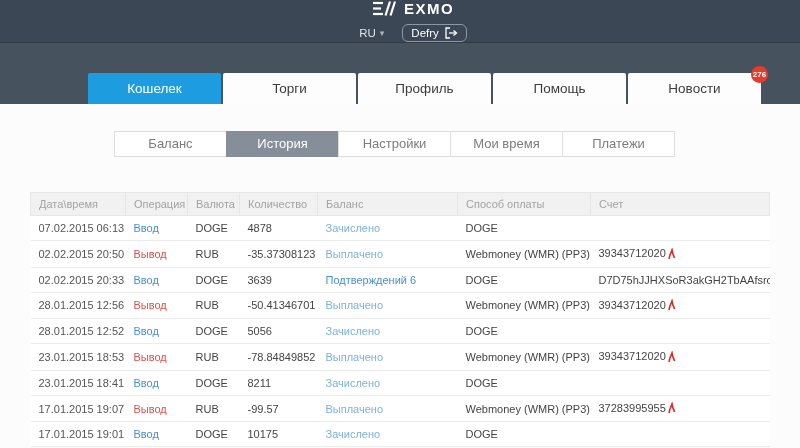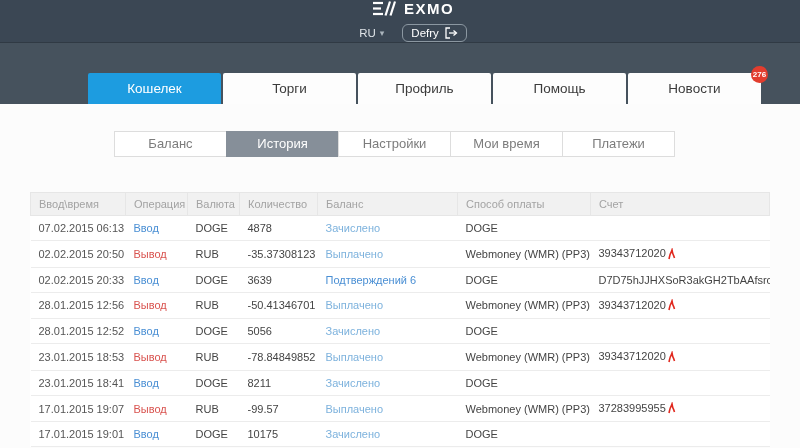--- a/index.html
+++ b/index.html
@@ -125,21 +125,21 @@
         <col style="width:95px">
           <col style="width:62px">
           <col style="width:52px">
         <col style="width:78px">
           <col style="width:140px">
           <col style="width:133px">
           <col>
       </colgroup>
       <thead>
         <tr>
-          <th>Ввод\время</th>
+          <th>Дата\время</th>
           <th>Операция</th>
           <th>Валюта</th>
           <th>Количество</th>
           <th>Баланс</th>
           <th>Способ оплаты</th>
           <th>Счет</th>
         </tr>
       </thead>
       <tbody>
   <tr>

